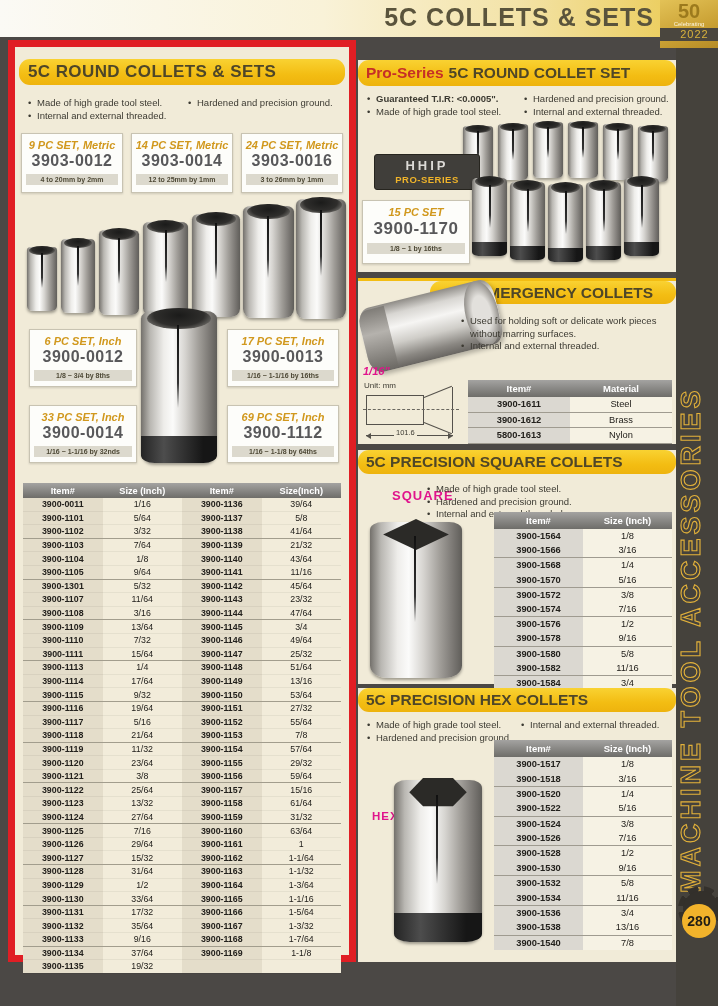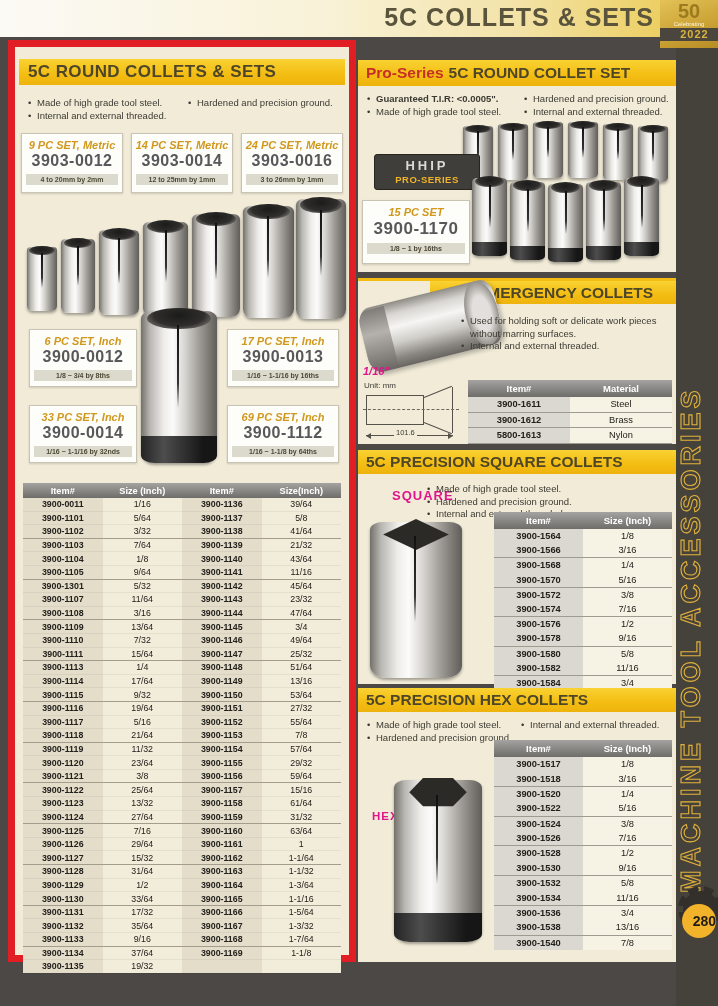--- a/index.html
+++ b/index.html
@@ -7,25 +7,25 @@
         font-family:"Liberation Sans",sans-serif;-webkit-font-smoothing:antialiased;}
 
   
   .top-banner{position:absolute;left:0;top:0;width:718px;height:37px;z-index:3;
     background:linear-gradient(90deg,#fbfaf5 0%,#f9f2d8 45%,#f3e3a8 72%,#eccf63 92%,#e5c14a 100%);}
   .page-title{position:absolute;right:64px;top:3px;font-size:25px;font-weight:bold;color:#5a543c;letter-spacing:1px;}
   .anniv{position:absolute;right:0;top:0;width:58px;height:48px;z-index:4;text-align:center;
     background:linear-gradient(160deg,#e3c257 0%,#caa134 60%,#b68c26 100%);}
   .anniv .num{font-size:20px;font-weight:bold;color:#9c7a1d;line-height:20px;padding-top:1px;}
   .anniv .cap{font-size:6px;color:#fdf6e0;line-height:7px;}
-  .anniv .yr{font-size:11px;font-weight:bold;color:#d9b33c;background:#4a463e;line-height:13px;letter-spacing:1px;padding-left:11px;}
+  .anniv .yr{font-size:11px;font-weight:normal;color:#d9b33c;background:#4a463e;line-height:13px;letter-spacing:1px;padding-left:11px;}
 
   
   .bar{background:linear-gradient(180deg,#f9d232 0%,#f3bd13 60%,#eeb30d 100%);
-       color:#4e4628;font-weight:bold;box-sizing:border-box;}
+       color:#4e4628;font-weight:bold;box-sizing:border-box;border-radius:11px;}
   ul.bullets{list-style:none;margin:0;padding:0;font-size:9.5px;color:#3c3a32;line-height:12.5px;}
   ul.bullets li{position:relative;padding-left:10px;}
   ul.bullets li::before{content:"\2022";position:absolute;left:1px;top:0;}
 
   
   .set-box{position:absolute;background:#fdfdfa;border:1px solid #c8c3b2;box-sizing:border-box;
            text-align:center;box-shadow:0 1px 2px rgba(0,0,0,.15);}
   .set-name{color:#d1981d;font-style:italic;font-weight:bold;font-size:11px;padding-top:5px;}
   .set-item{color:#58585a;font-weight:bold;font-size:16px;letter-spacing:.5px;padding-top:1px;}
   .set-range{background:#dcd9cd;color:#4e4936;font-size:7px;font-weight:bold;margin:4px 4px 4px;padding:2px 0;}
@@ -143,21 +143,21 @@
   .side-text{position:absolute;left:676px;top:372px;width:42px;height:536px;z-index:2;
     writing-mode:vertical-rl;transform:rotate(180deg);text-align:center;
     font-size:27px;font-weight:bold;letter-spacing:4px;color:#e2b13a;}
   @supports (-webkit-text-stroke:1px #e2b13a){
     .side-text{color:transparent;-webkit-text-stroke:1.1px #e2b13a;}
   }
   .gear{position:absolute;left:678px;top:886px;width:46px;height:46px;border-radius:50%;z-index:2;
     background:repeating-conic-gradient(from 8deg,#33302b 0deg 28deg,rgba(0,0,0,0) 28deg 45deg);}
   .gear::before{content:"";position:absolute;inset:5px;border-radius:50%;background:#33302b;}
   .page-num{position:absolute;left:682px;top:904px;width:34px;height:34px;border-radius:50%;z-index:3;
-    background:#f2b32b;color:#201c15;font-weight:bold;font-size:14px;line-height:34px;text-align:right;}
+    background:#f2b32b;color:#201c15;font-weight:bold;font-size:14px;line-height:34px;text-align:center;}
 </style>
 </head>
 <body>
 
 <div class="page">
 
   <div class="top-banner">
     <div class="page-title">5C COLLETS &amp; SETS</div>
   </div>
   <div class="anniv">

